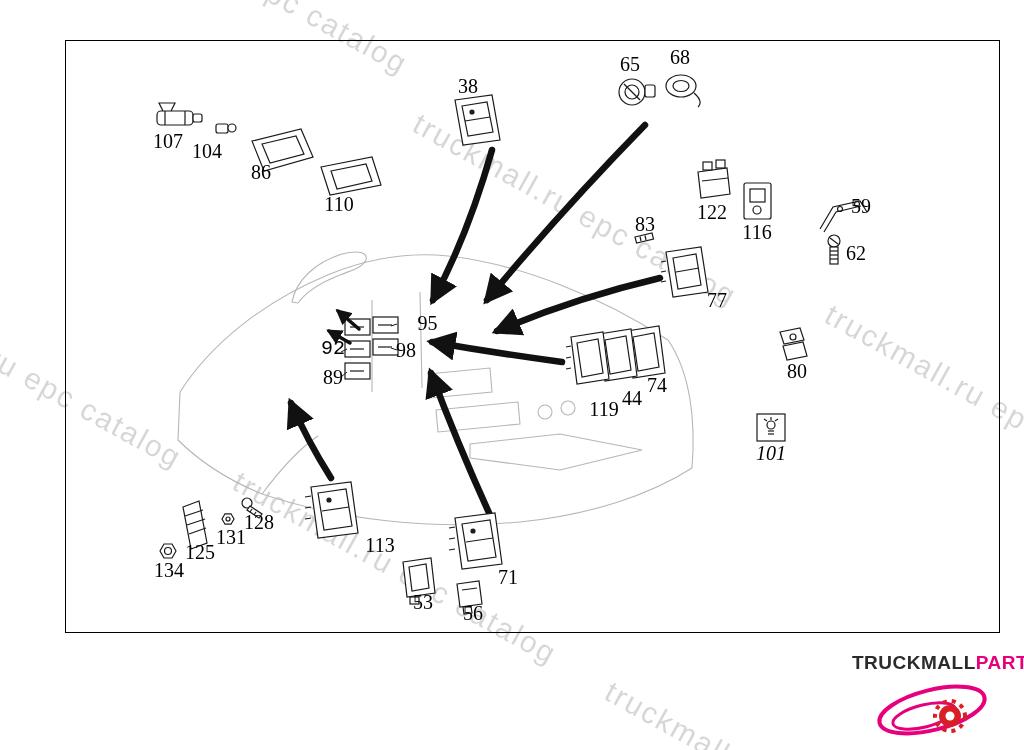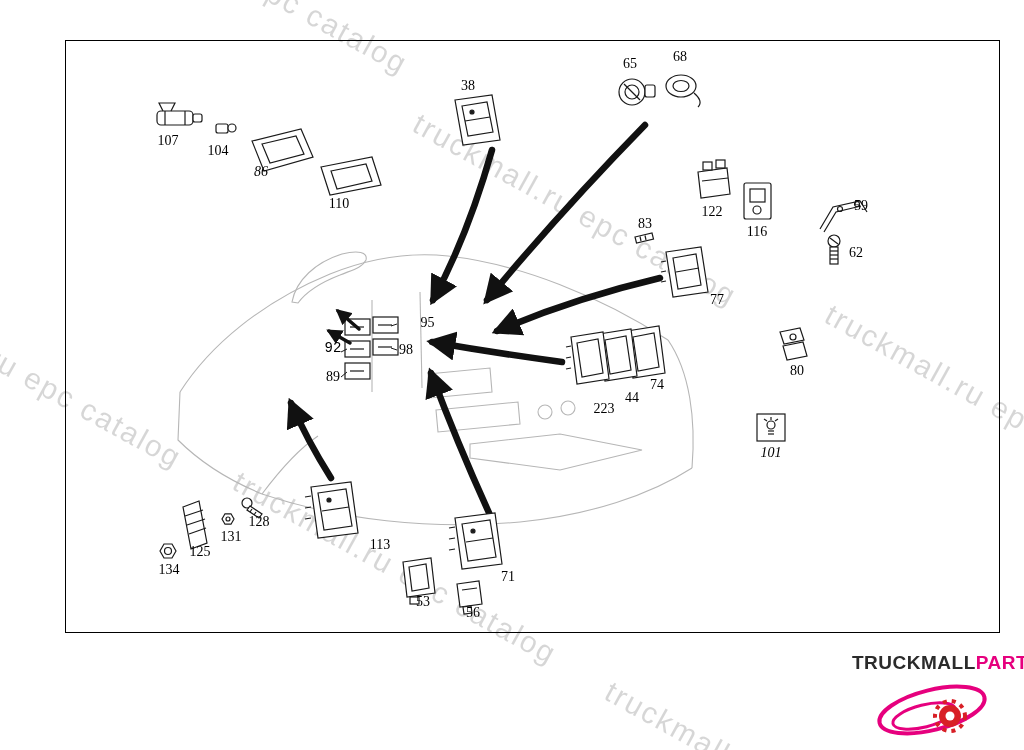--- a/index.html
+++ b/index.html
@@ -4,21 +4,21 @@
 <style>
   html,body{margin:0;padding:0;background:#ffffff;}
   .canvas{position:relative;width:1024px;height:750px;background:#ffffff;overflow:hidden;
           font-family:"Liberation Serif", serif;}
   .frame{position:absolute;left:65px;top:40px;width:933px;height:591px;
          border:1.5px solid #000;background:transparent;}
   .watermark{position:absolute;white-space:nowrap;font-family:"Liberation Sans", sans-serif;
              font-size:30px;letter-spacing:2px;color:rgba(0,0,0,0.16);
              transform:translate(-50%,-50%) rotate(29deg);pointer-events:none;}
   .drawing{position:absolute;left:0;top:0;pointer-events:none;}
-  .part-label{position:absolute;transform:translate(-50%,-50%);font-size:14px;color:#000;
+  .part-label{position:absolute;transform:translate(-50%,-50%);font-size:20px;color:#000;
               font-family:"Liberation Serif", serif;}
   .logo{position:absolute;left:852px;top:652px;width:170px;text-align:center;}
   .logo-text{font-family:"Liberation Sans", sans-serif;font-weight:bold;font-size:19px;
              color:#2b2b2b;letter-spacing:0.5px;white-space:nowrap;}
   .logo-text .accent{color:#e6007e;}
 </style>
 </head>
 <body>
 
 <div class="canvas">
@@ -253,39 +253,39 @@
         <circle cx="473" cy="531" r="2" fill="#1a1a1a"></circle>
         <line x1="449" y1="528" x2="455" y2="527"></line>
         <line x1="449" y1="539" x2="455" y2="538"></line>
         <line x1="449" y1="550" x2="455" y2="549"></line>
       </g>
     </g>
   </svg>
 
   <div id="labels">
       <div class="part-label" style="left: 168px; top: 141px;">107</div>
-      <div class="part-label" style="left: 218px; top: 151px;">104</div>
-      <div class="part-label" style="left: 261px; top: 172px; font-style: italic;">86</div>
+      <div class="part-label" style="left: 207px; top: 151px;">104</div>
+      <div class="part-label" style="left: 261px; top: 172px;">86</div>
       <div class="part-label" style="left: 339px; top: 204px;">110</div>
       <div class="part-label" style="left: 468px; top: 86px;">38</div>
       <div class="part-label" style="left: 630px; top: 64px;">65</div>
       <div class="part-label" style="left: 680px; top: 57px;">68</div>
       <div class="part-label" style="left: 645px; top: 224px;">83</div>
       <div class="part-label" style="left: 712px; top: 212px;">122</div>
       <div class="part-label" style="left: 757px; top: 232px;">116</div>
       <div class="part-label" style="left: 861px; top: 206px;">59</div>
       <div class="part-label" style="left: 856px; top: 253px;">62</div>
       <div class="part-label" style="left: 717px; top: 300px;">77</div>
       <div class="part-label" style="left: 406px; top: 323px; padding-left: 43px;">95</div>
       <div class="part-label" style="left: 406px; top: 350px;">98</div>
       <div class="part-label" style="left: 333px; top: 348px; font-family: Liberation Mono, monospace;">92</div>
       <div class="part-label" style="left: 333px; top: 377px;">89</div>
       <div class="part-label" style="left: 657px; top: 385px;">74</div>
       <div class="part-label" style="left: 632px; top: 398px;">44</div>
-      <div class="part-label" style="left: 604px; top: 409px;">223</div>
+      <div class="part-label" style="left: 604px; top: 409px;">119</div>
       <div class="part-label" style="left: 797px; top: 371px;">80</div>
       <div class="part-label" style="left: 771px; top: 453px; font-style: italic;">101</div>
       <div class="part-label" style="left: 341px; top: 545px; margin-left: 39px;">113</div>
       <div class="part-label" style="left: 259px; top: 522px;">128</div>
       <div class="part-label" style="left: 231px; top: 537px;">131</div>
       <div class="part-label" style="left: 200px; top: 552px;">125</div>
       <div class="part-label" style="left: 169px; top: 570px;">134</div>
       <div class="part-label" style="left: 423px; top: 602px;">53</div>
       <div class="part-label" style="left: 473px; top: 613px;">56</div>
       <div class="part-label" style="left: 508px; top: 577px;">71</div>

